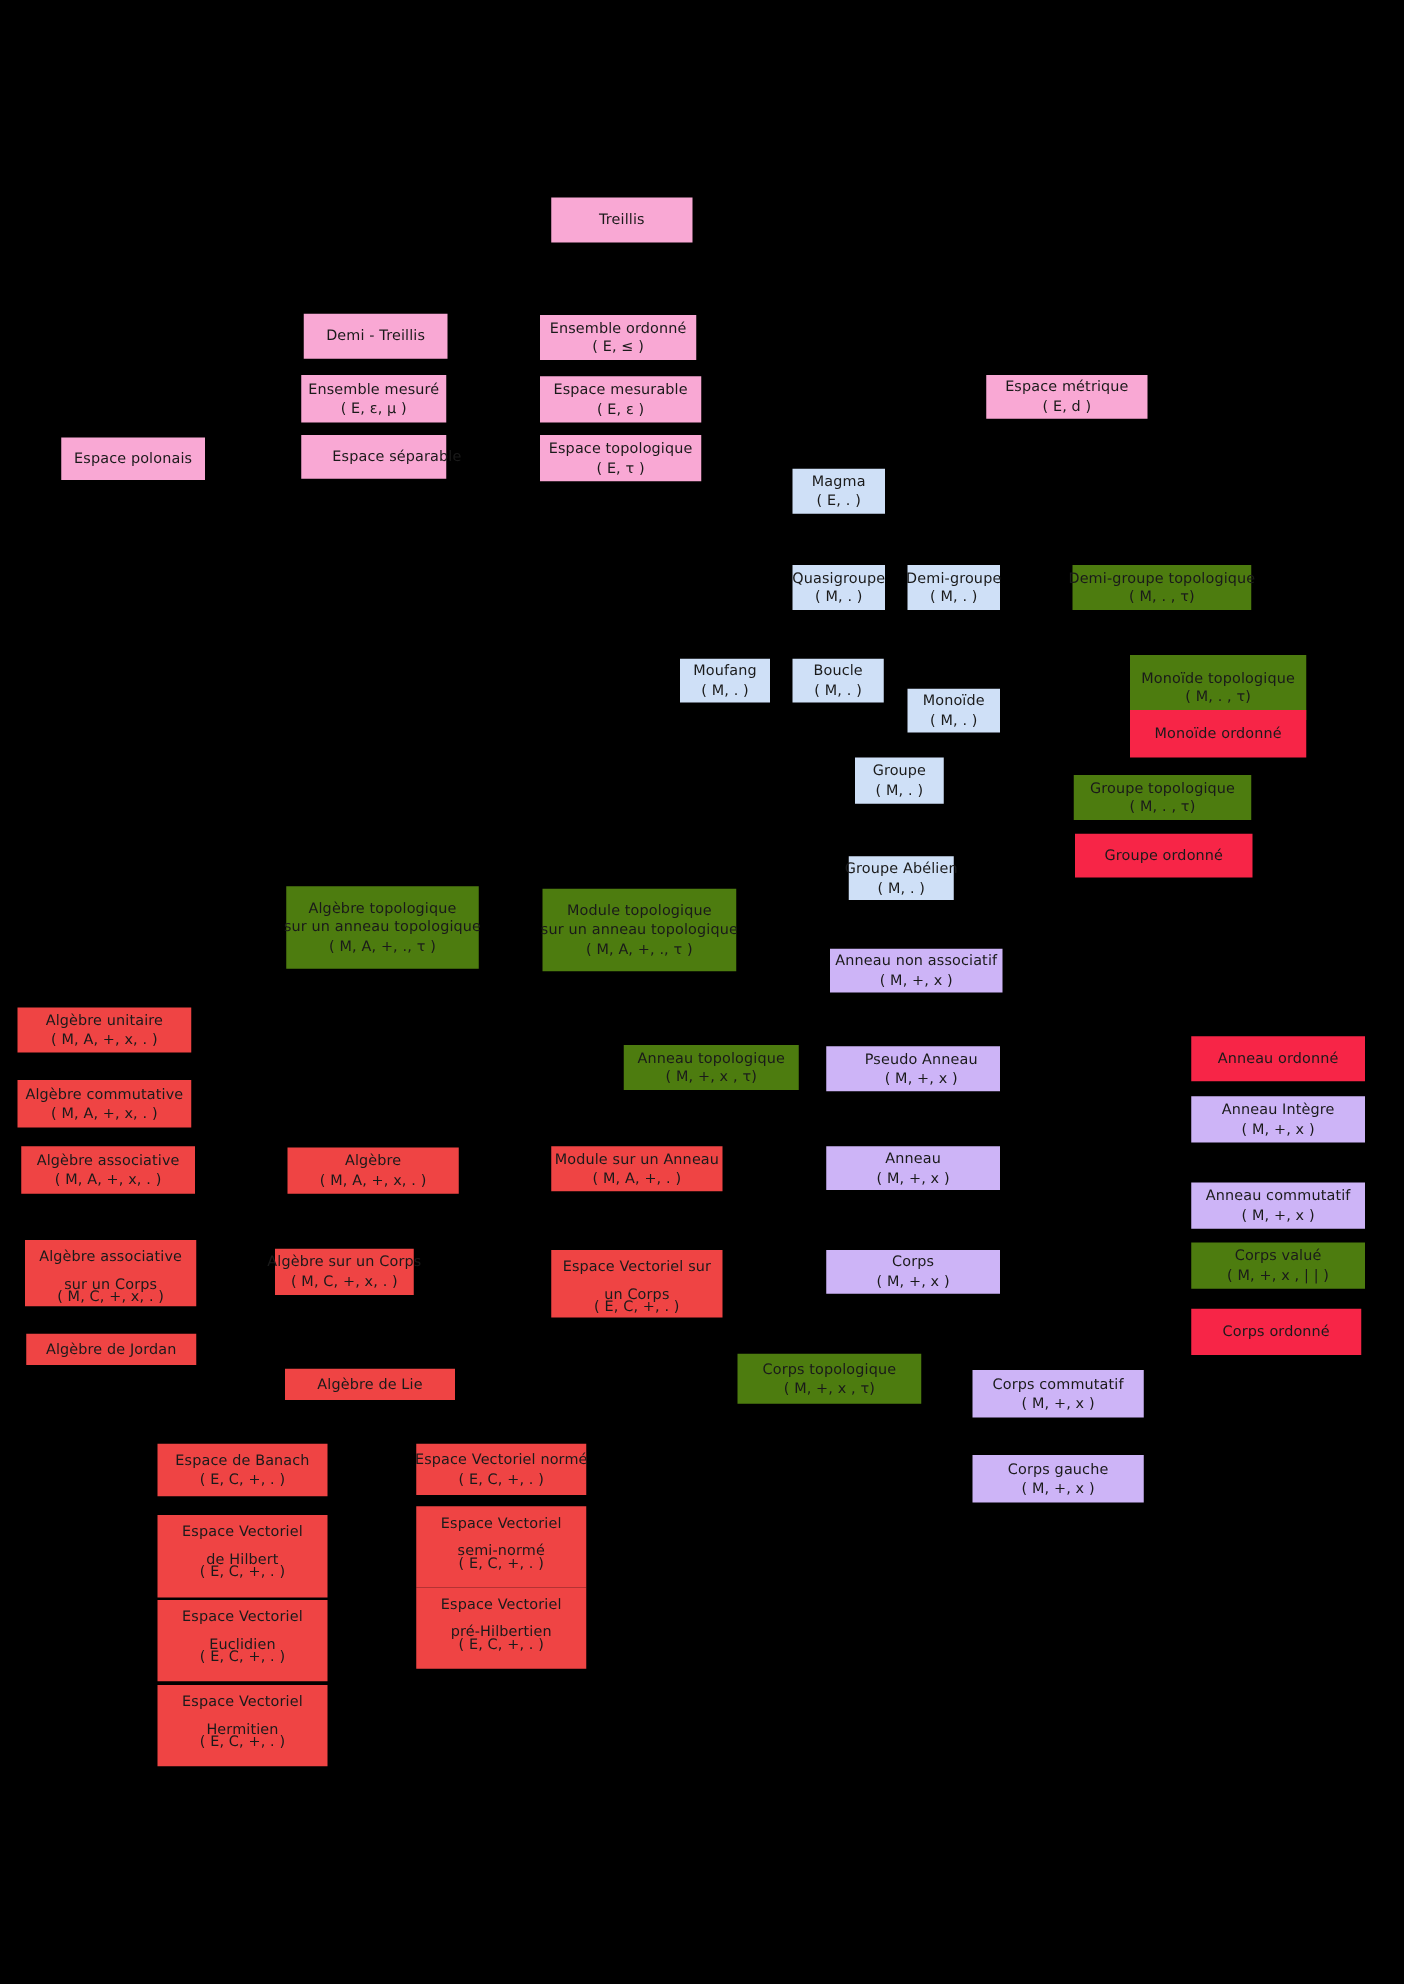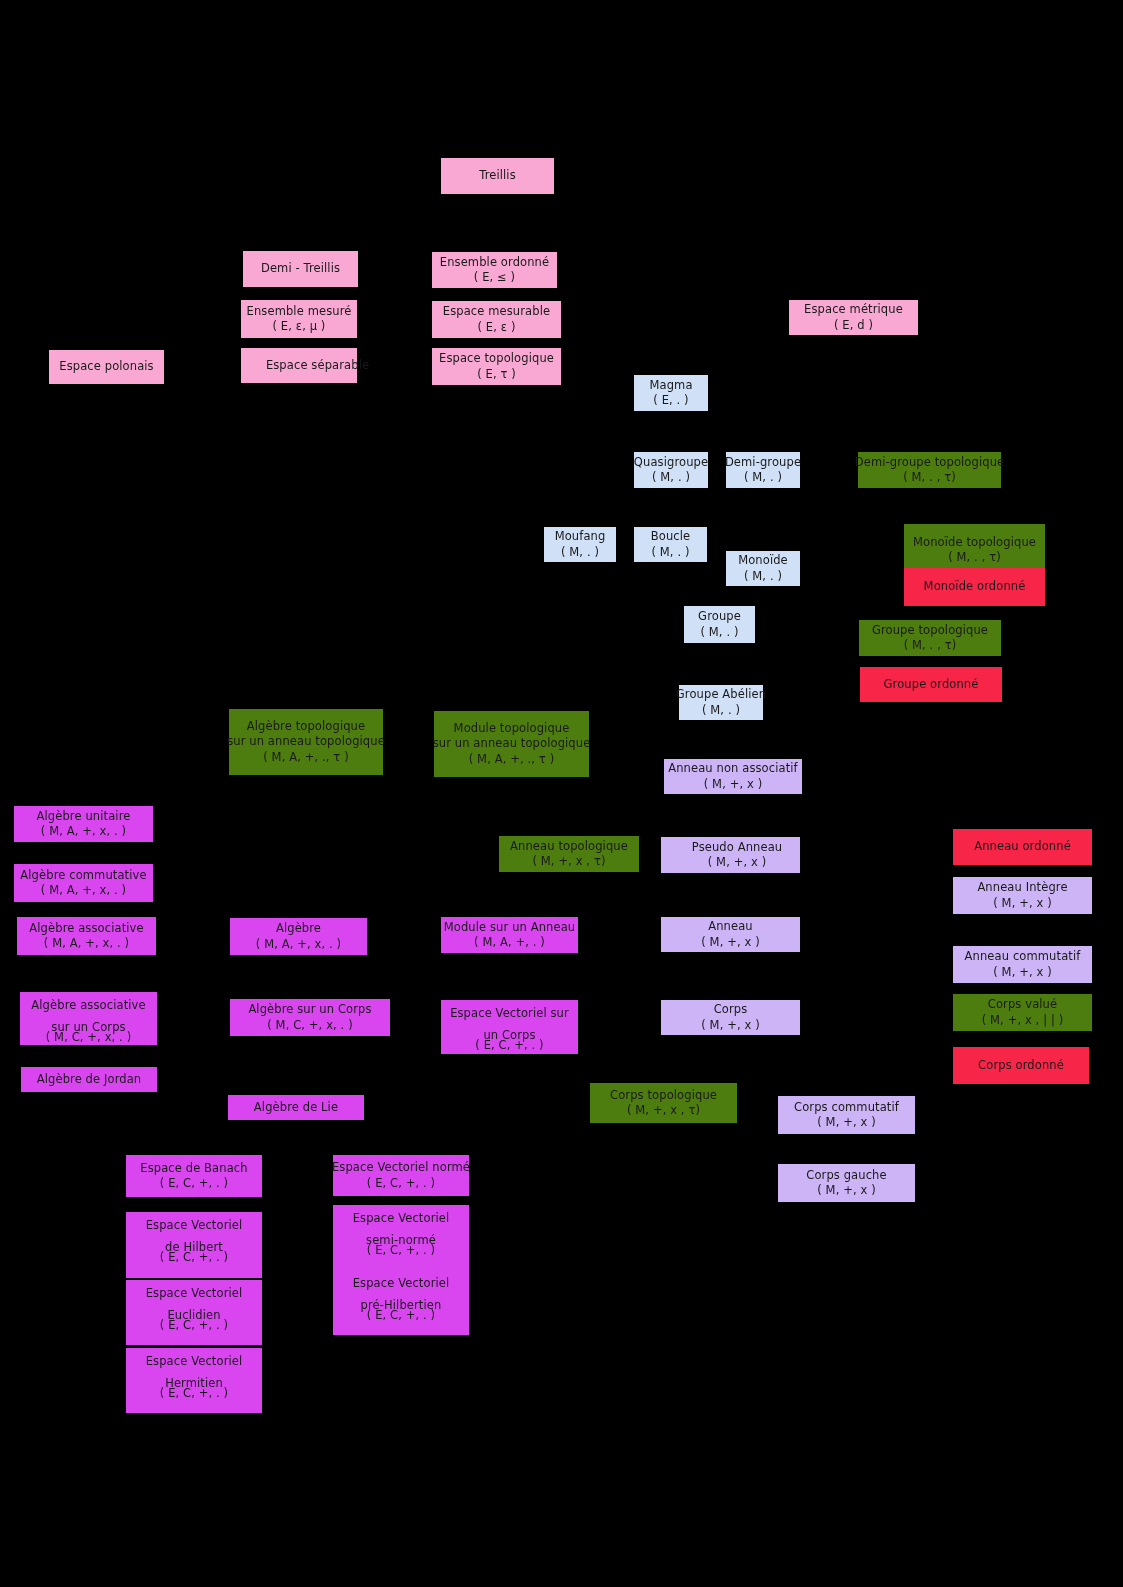--- a/index.html
+++ b/index.html
@@ -40,21 +40,21 @@
   .node.overlap {
     justify-content: flex-start;
     padding-top: 6px;
   }
   .node.overlap .ln1 { margin-bottom: 7px; }
   .node.overlap .ln2 { margin-bottom: -5px; }
 
   .c-yellow { background: #f9a8d4; }
   .c-blue   { background: #CFE0F7; }
   .c-green  { background: #4d7c0f; }
-  .c-orange { background: #d946ef; }
+  .c-orange { background: #ef4444; }
   .c-purple { background: #CDB4F7; }
   .c-red    { background: #F72547; }
 </style>
 </head>
 <body>
 
 <div id="canvas">
     <div class="node c-yellow" style="left: 441px; top: 158px; width: 113px; height: 36px;">
       <span class="ln ln1">Treillis</span>
     </div>
@@ -192,21 +192,21 @@
     </div>
     <div class="node c-purple" style="left: 953px; top: 946px; width: 139px; height: 37px;">
       <span class="ln ln1">Anneau commutatif</span>
       <span class="ln ln2">( M, +, x )</span>
     </div>
     <div class="node c-orange overlap" style="left: 20px; top: 992px; width: 137px; height: 53px;">
       <span class="ln ln1">Algèbre associative</span>
       <span class="ln ln2">sur un Corps</span>
       <span class="ln ln3">( M, C, +, x, . )</span>
     </div>
-    <div class="node c-orange" style="left: 230px; top: 999px; width: 160px; height: 37px;">
+    <div class="node c-orange" style="left: 220px; top: 999px; width: 111px; height: 37px;">
       <span class="ln ln1">Algèbre sur un Corps</span>
       <span class="ln ln2">( M, C, +, x, . )</span>
     </div>
     <div class="node c-orange overlap" style="left: 441px; top: 1000px; width: 137px; height: 54px;">
       <span class="ln ln1">Espace Vectoriel sur</span>
       <span class="ln ln2">un Corps</span>
       <span class="ln ln3">( E, C, +, . )</span>
     </div>
     <div class="node c-purple" style="left: 661px; top: 1000px; width: 139px; height: 35px;">
       <span class="ln ln1">Corps</span>

